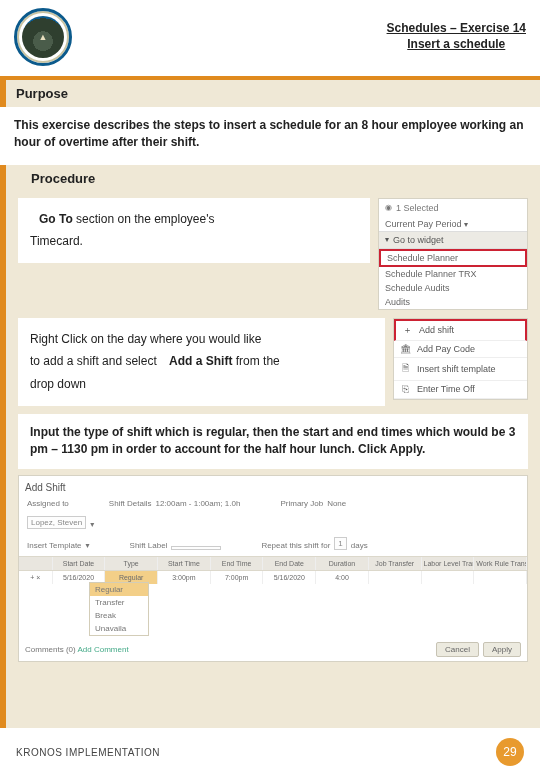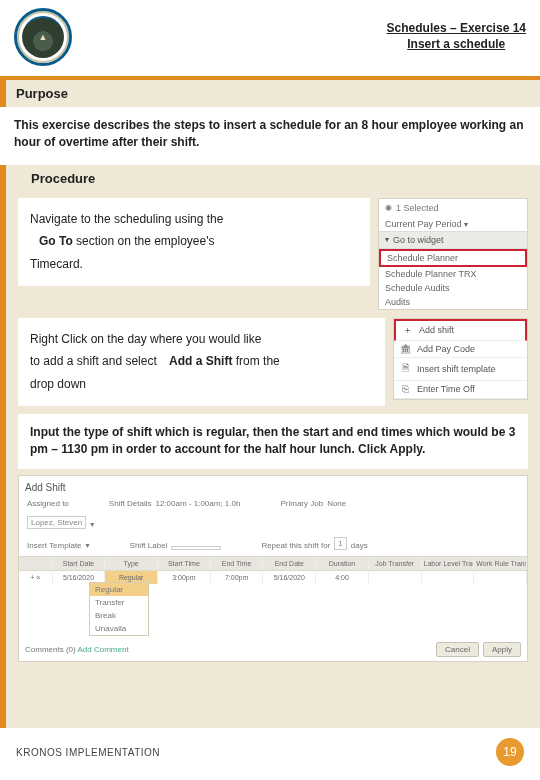--- a/index.html
+++ b/index.html
@@ -182,21 +182,20 @@
 
 <div class="section-head">Purpose</div>
 <div class="purpose-text">This exercise describes the steps to insert a schedule for an 8 hour employee working an hour of overtime after their shift.</div>
 
 <div class="section-head" style="padding-bottom:2px;padding-left:25px;">Procedure</div>
 
 <div class="body-area">
 
   <div class="step-row">
     <div class="step-box">
-      <div><span>Navigate to the scheduling using the</span></div>
       <div><b>Go To</b><span> section on the employee's</span></div>
       <div><span>Timecard.</span></div>
     </div>
     <div class="screenshot ss1">
       <div class="ss1-head">
         <span class="chev">◉</span>
         <span>1 Selected</span>
       </div>
       <div class="ss1-item">
         <span>Current Pay Period</span> <span class="chev">▾</span>
@@ -315,14 +314,14 @@
         <div class="ss3-btn">Cancel</div>
         <div class="ss3-btn">Apply</div>
       </div>
     </div>
   </div>
 
 </div>
 
 <div class="footer">
   <div class="footer-label">KRONOS IMPLEMENTATION</div>
-  <div class="page-circle">19</div>
+  <div class="page-circle">29</div>
 </div>
 
 </body></html>

